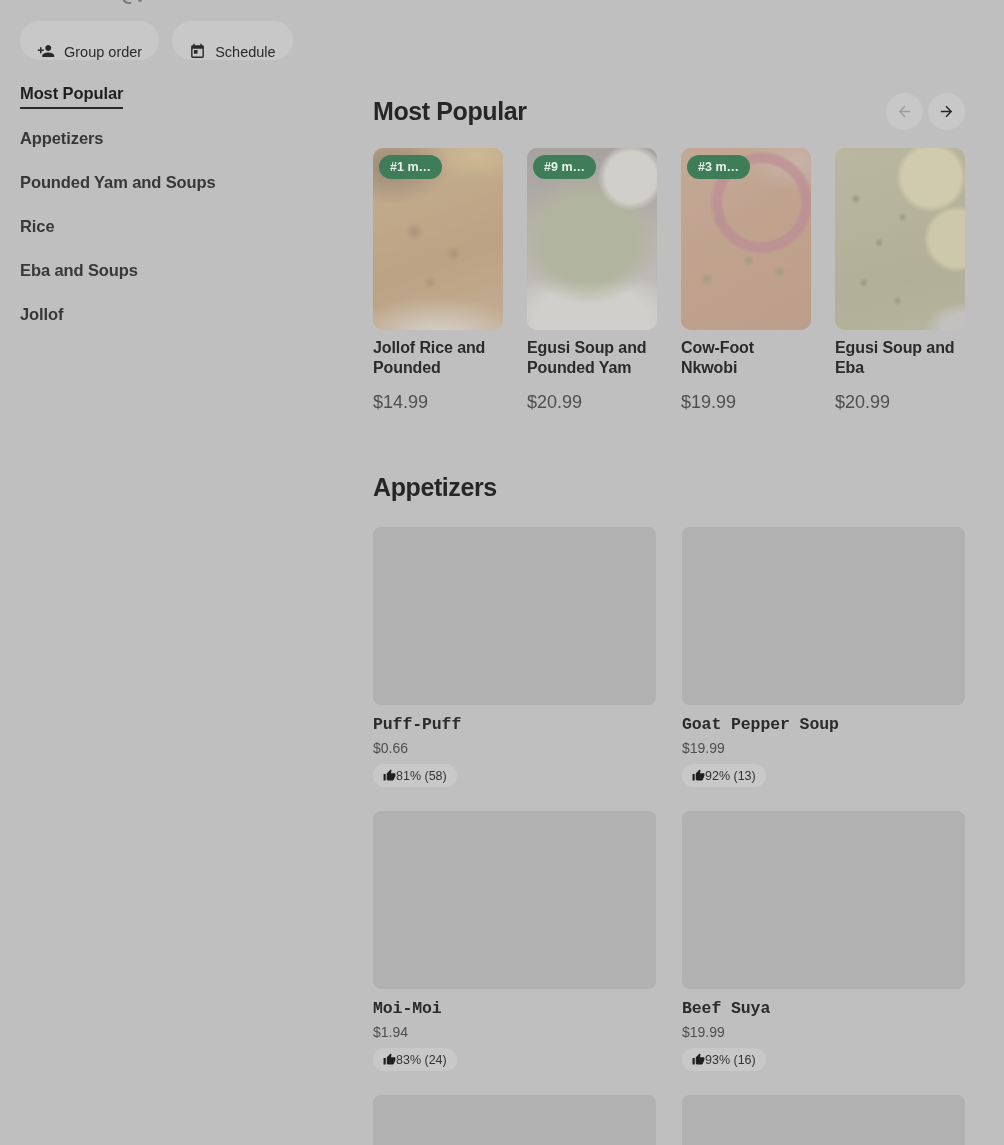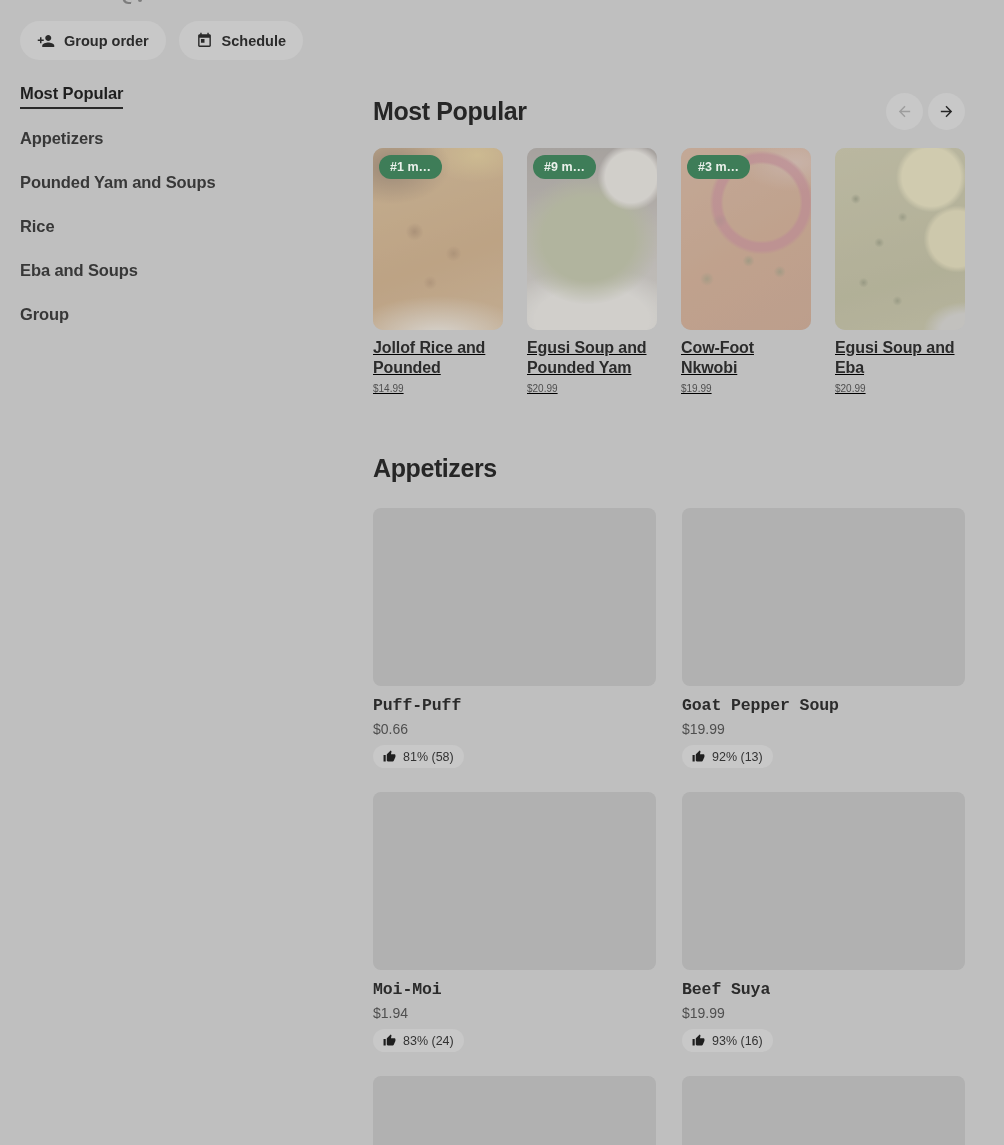--- a/index.html
+++ b/index.html
@@ -24,22 +24,22 @@
 
   
   .remnant{position:absolute;left:122px;top:-3px;width:20px;height:8px;opacity:.45;}
   .remnant .tail{position:absolute;left:0;top:0;width:10px;height:7px;border-bottom:2px solid #2e2e2e;border-left:2px solid #2e2e2e;border-bottom-left-radius:7px;transform:skewX(-12deg);}
   .remnant .dot{position:absolute;right:0;top:1px;width:4px;height:4px;background:#2e2e2e;border-radius:50%;}
 
   
   .top-buttons{position:absolute;left:20px;top:21px;display:flex;gap:13px;}
   .pill-btn{
     height:39px;border-radius:20px;background:var(--pill-bg);
-    display:flex;align-items:center;gap:9px;padding:0 17px;
-    font-size:14.5px;font-weight:bold;color:var(--text-dark);
+    display:flex;align-items:flex-end;gap:9px;padding:0 17px;
+    font-size:14.5px;font-weight:normal;color:var(--text-dark);
     border:none;cursor:pointer;
   }
   .pill-btn svg{display:block;}
 
   
   .sidebar{position:absolute;left:20px;top:84px;width:345px;}
   .side-item{
     font-size:16.5px;font-weight:bold;color:var(--text-mid);
     margin-bottom:25px;line-height:19px;cursor:pointer;letter-spacing:-.1px;
   }
@@ -51,41 +51,41 @@
   
   .main{position:absolute;left:373px;top:85px;width:592px;}
   .section-header{display:flex;align-items:center;justify-content:space-between;height:53px;margin-bottom:10px;}
   h2.sec-title{font-size:25px;font-weight:bold;color:#262626;letter-spacing:-.4px;}
   .nav-arrows{display:flex;gap:5px;}
   .nav-circle{width:37px;height:37px;border-radius:50%;background:var(--pill-bg);display:flex;align-items:center;justify-content:center;border:none;cursor:pointer;}
   .nav-circle svg{display:block;}
 
   
   .carousel{display:flex;gap:24px;}
-  .c-card{width:130px;cursor:pointer;text-decoration:underline;}
+  .c-card{width:130px;cursor:pointer;}
   .c-img{width:130px;height:182px;border-radius:10px;position:relative;overflow:hidden;background:var(--placeholder-bg);}
   .c-img::after{content:"";position:absolute;inset:0;background:rgba(191,191,191,.38);}
   .c-badge{
     position:absolute;left:6px;top:7px;z-index:2;height:24px;
     background:var(--badge-green);color:var(--badge-text);
     font-size:12.5px;font-weight:bold;display:flex;align-items:center;
     padding:0 11px;border-radius:12px;white-space:nowrap;
   }
   .c-name{margin-top:8px;font-size:16px;line-height:20px;font-weight:bold;color:var(--text-dark);letter-spacing:-.1px;}
-  .c-price{margin-top:5px;font-size:10px;color:var(--text-price);}
+  .c-price{margin-top:14px;font-size:18px;color:var(--text-price);}
 
   
   .apps-title{margin-top:60px;}
   .grid{display:grid;grid-template-columns:283px 283px;column-gap:26px;row-gap:24px;margin-top:25px;}
   .g-card{cursor:pointer;}
   .g-img{width:283px;height:178px;background:var(--placeholder-bg);border-radius:8px;}
   .g-name{margin-top:10px;font-size:16.5px;font-weight:bold;color:var(--text-dark);letter-spacing:-.1px;font-family:Liberation Mono, monospace;}
   .g-price{margin-top:6px;font-size:14px;color:var(--text-price);}
   .g-rating{
-    margin-top:8px;display:inline-flex;align-items:center;gap:7px;
+    margin-top:8px;display:inline-flex;align-items:center;
     height:23px;padding:0 10px;background:var(--pill-bg);border-radius:12px;
     font-size:12.5px;color:#333;
   }
   .g-rating svg{display:block;}
 
   
   .art-jollof{background:
     radial-gradient(ellipse 85px 55px at 14% 10%, rgba(86,60,48,.6), rgba(86,60,48,0) 70%),
     radial-gradient(ellipse 65px 38px at 80% 4%, rgba(215,187,118,.85), rgba(215,187,118,0) 72%),
     radial-gradient(ellipse 120px 55px at 50% 104%, rgba(231,228,222,.95), rgba(231,228,222,0) 75%),
@@ -154,21 +154,21 @@
   <div class="side-item">
     <span class="side-label">Pounded Yam and Soups</span>
   </div>
   <div class="side-item">
     <span class="side-label">Rice</span>
   </div>
   <div class="side-item">
     <span class="side-label">Eba and Soups</span>
   </div>
   <div class="side-item">
-    <span class="side-label">Group</span>
+    <span class="side-label">Jollof</span>
   </div>
 </nav>
 
 <main class="main">
 
   <div class="section-header">
     <h2 class="sec-title">Most Popular</h2>
     <div class="nav-arrows">
       <button class="nav-circle">
         <span>

